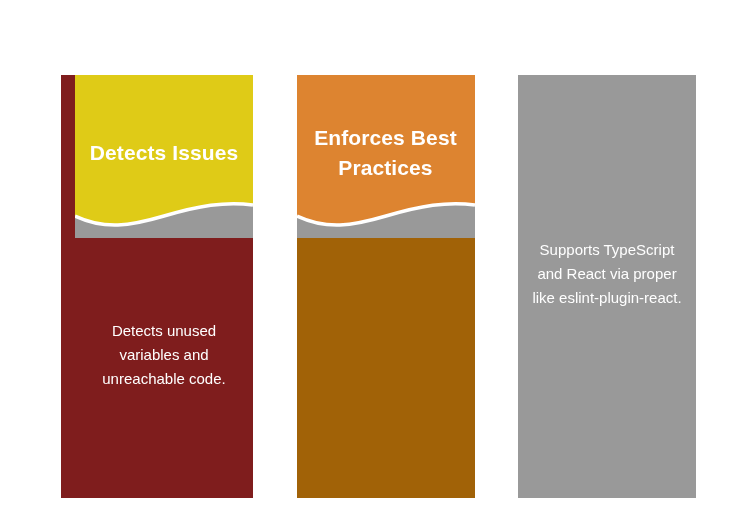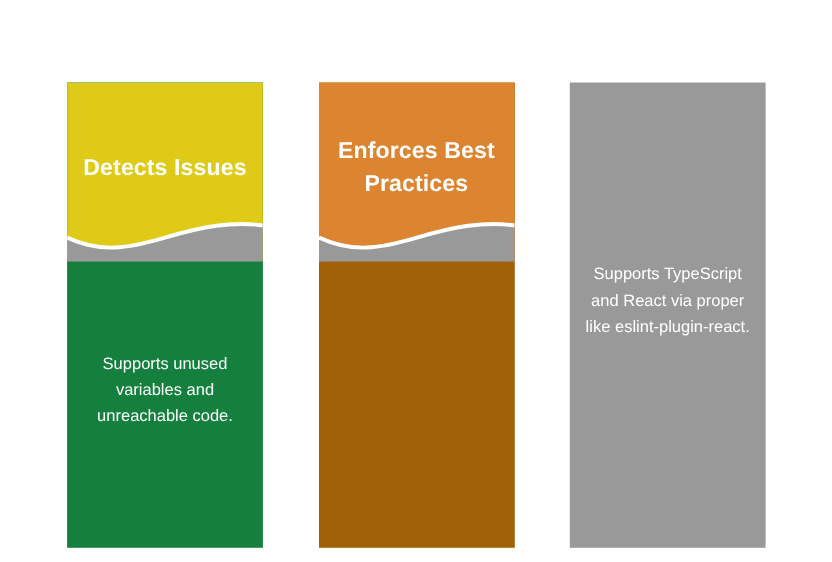--- a/index.html
+++ b/index.html
@@ -76,30 +76,30 @@
     line-height: 24px;
     text-align: center;
     font-weight: normal;
   }
 </style>
 </head>
 <body>
 
 <div id="cards-container">
 
-  <div class="card" style="background: #15803d;">
+  <div class="card" style="background: #7f1d1d; padding-left: 14px;">
     <div class="card-head" style="background: rgb(223, 203, 23);">
       <div class="card-head-title">Detects Issues</div>
       <svg class="wave" viewBox="0 0 178 56" preserveAspectRatio="none">
         <path d="M0,34 C30,48 55,44 89,34 C123,24 150,19 178,23 L178,56 L0,56 Z" fill="#999999"></path>
         <path d="M0,34 C30,48 55,44 89,34 C123,24 150,19 178,23" fill="none" stroke="#ffffff" stroke-width="3.5"></path>
       </svg>
     </div>
     <div class="card-body">
-      <div class="card-body-text">Supports unused variables and unreachable code.</div>
+      <div class="card-body-text">Detects unused variables and unreachable code.</div>
     </div>
   </div>
 
   <div class="card" style="background: #a16207;">
     <div class="card-head" style="background: rgb(221, 132, 48);">
       <div class="card-head-title">Enforces Best Practices</div>
       <svg class="wave" viewBox="0 0 178 56" preserveAspectRatio="none">
         <path d="M0,34 C30,48 55,44 89,34 C123,24 150,19 178,23 L178,56 L0,56 Z" fill="#999999"></path>
         <path d="M0,34 C30,48 55,44 89,34 C123,24 150,19 178,23" fill="none" stroke="#ffffff" stroke-width="3.5"></path>
       </svg>

